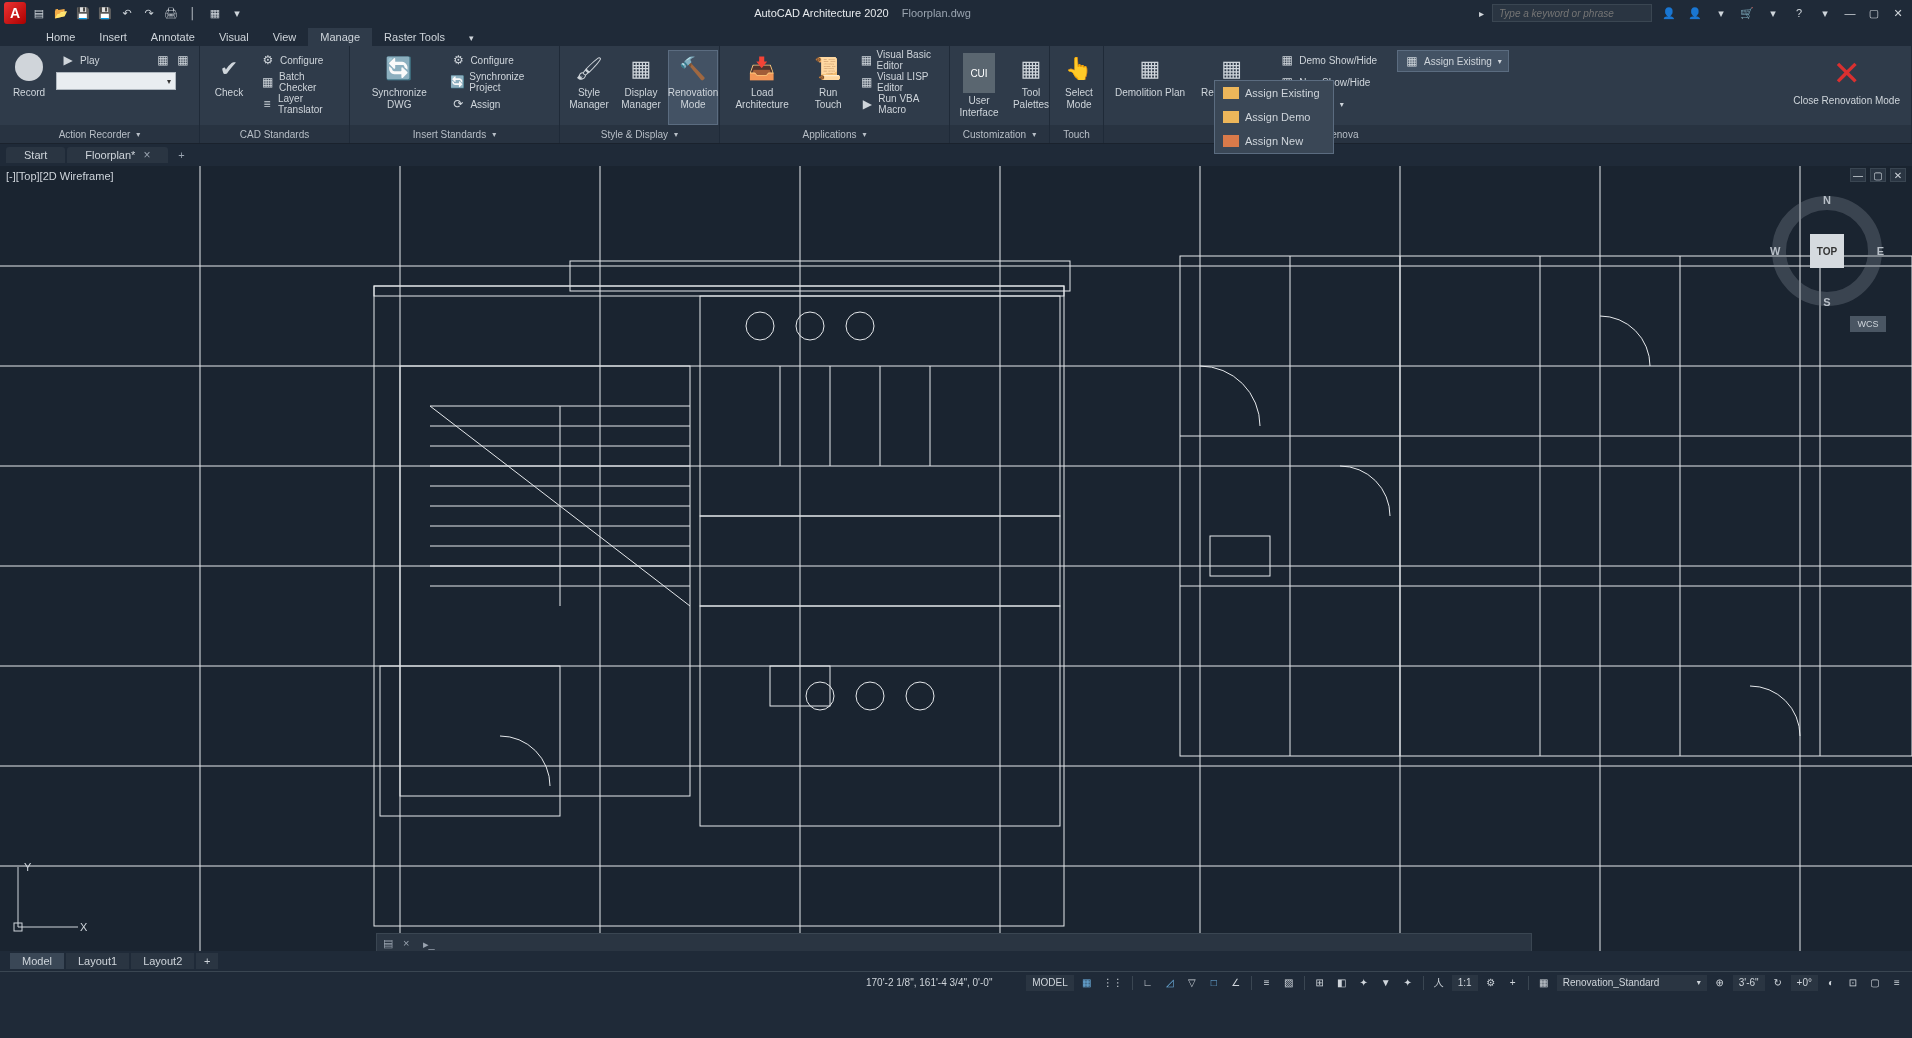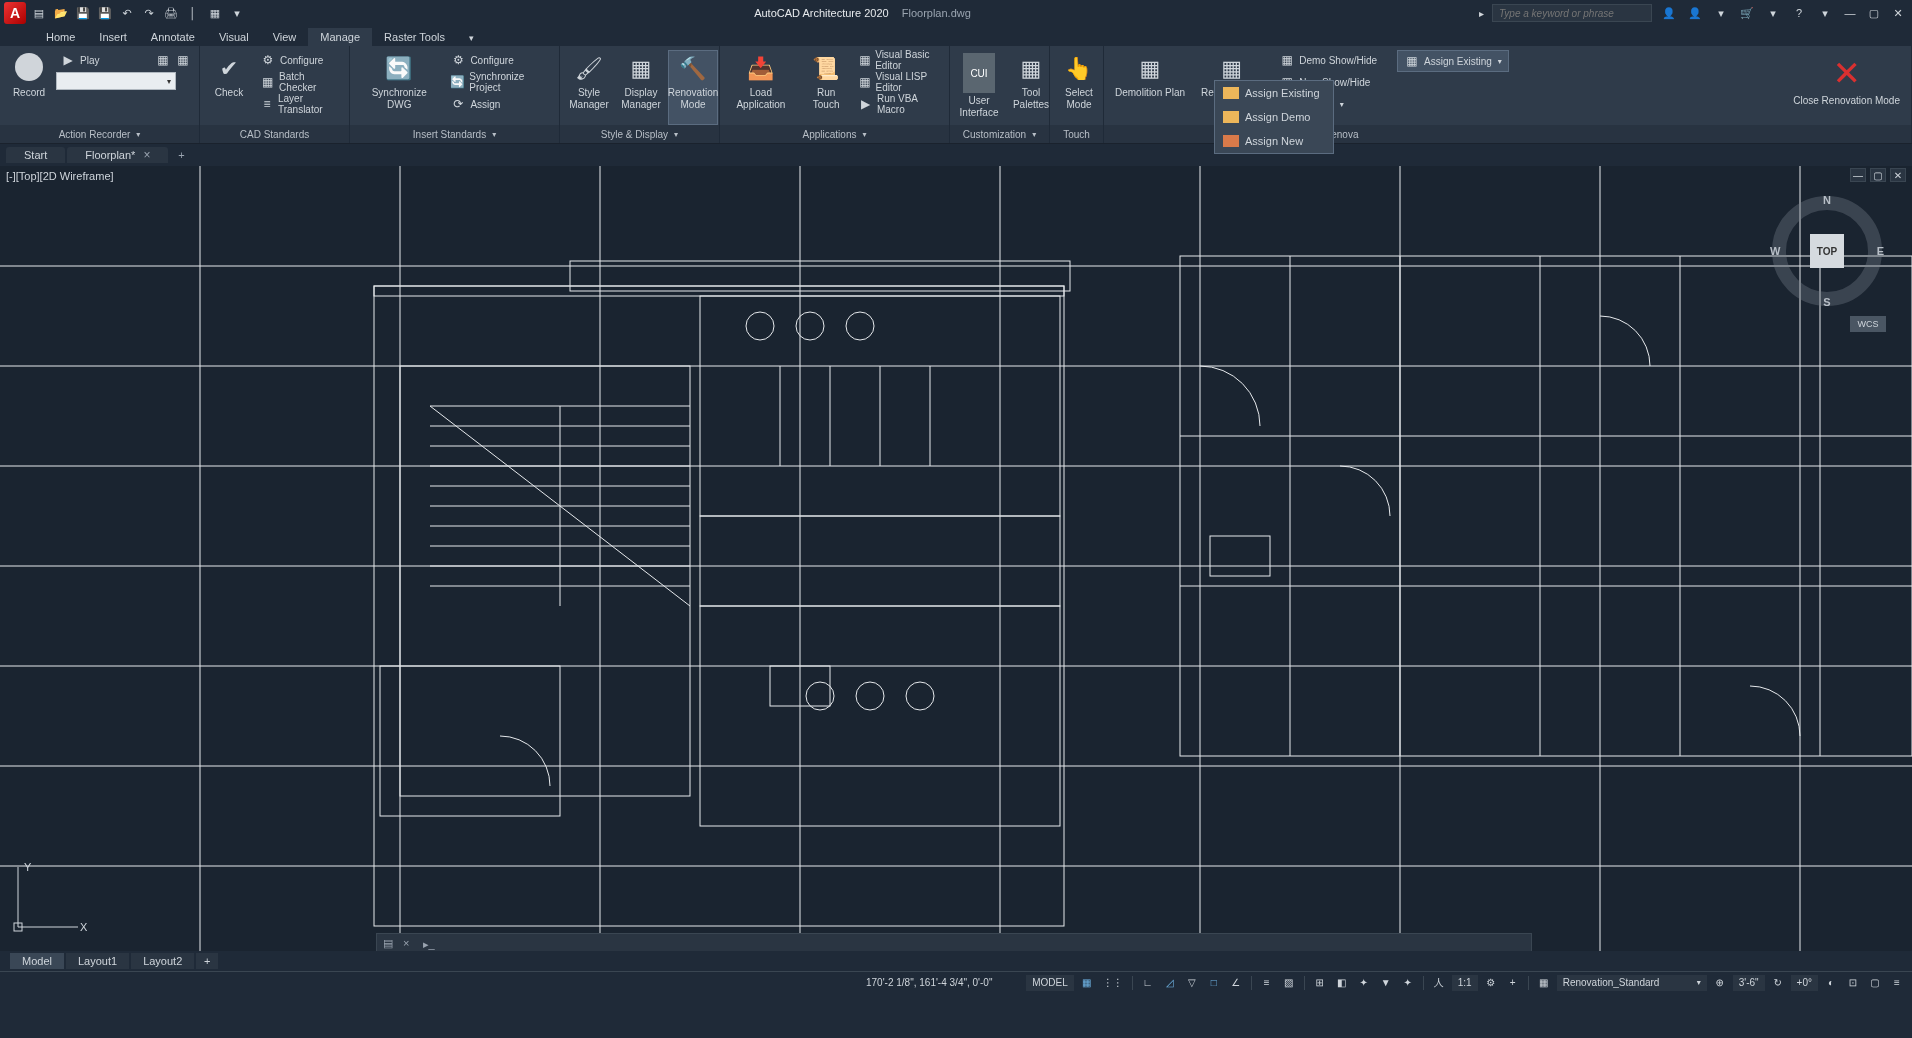--- a/index.html
+++ b/index.html
@@ -221,21 +221,21 @@
     <div class="label">
         <span>Style &amp; Display</span>
         <span class="dropdown-arrow">▾</span>
       </div>
   </div>
 
   <div class="ribbon-group" style="width:230px;">
     <div class="body">
       <div class="vbtn">
           <div class="icon">📥</div>
-          <div class="txt">Load Application</div>
+          <div class="txt">Load Architecture</div>
         </div>
       <div class="vbtn">
           <div class="icon">📜</div>
           <div class="txt">Run Touch</div>
         </div>
       <div class="stack">
         <div class="hbtn">
             <span class="icon">▦</span>
             <span>Visual Basic Editor</span>
           </div>

